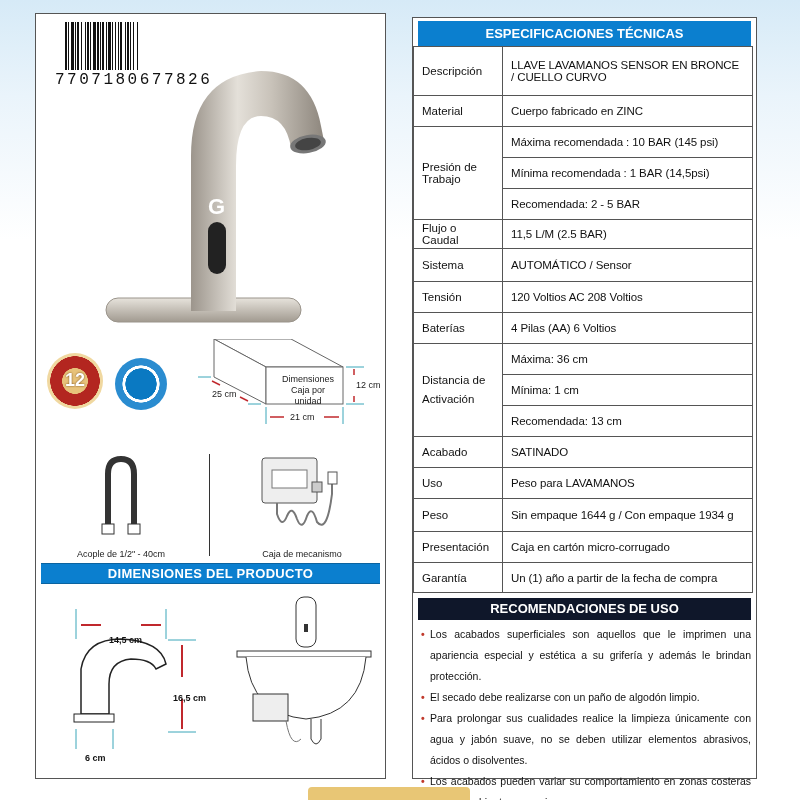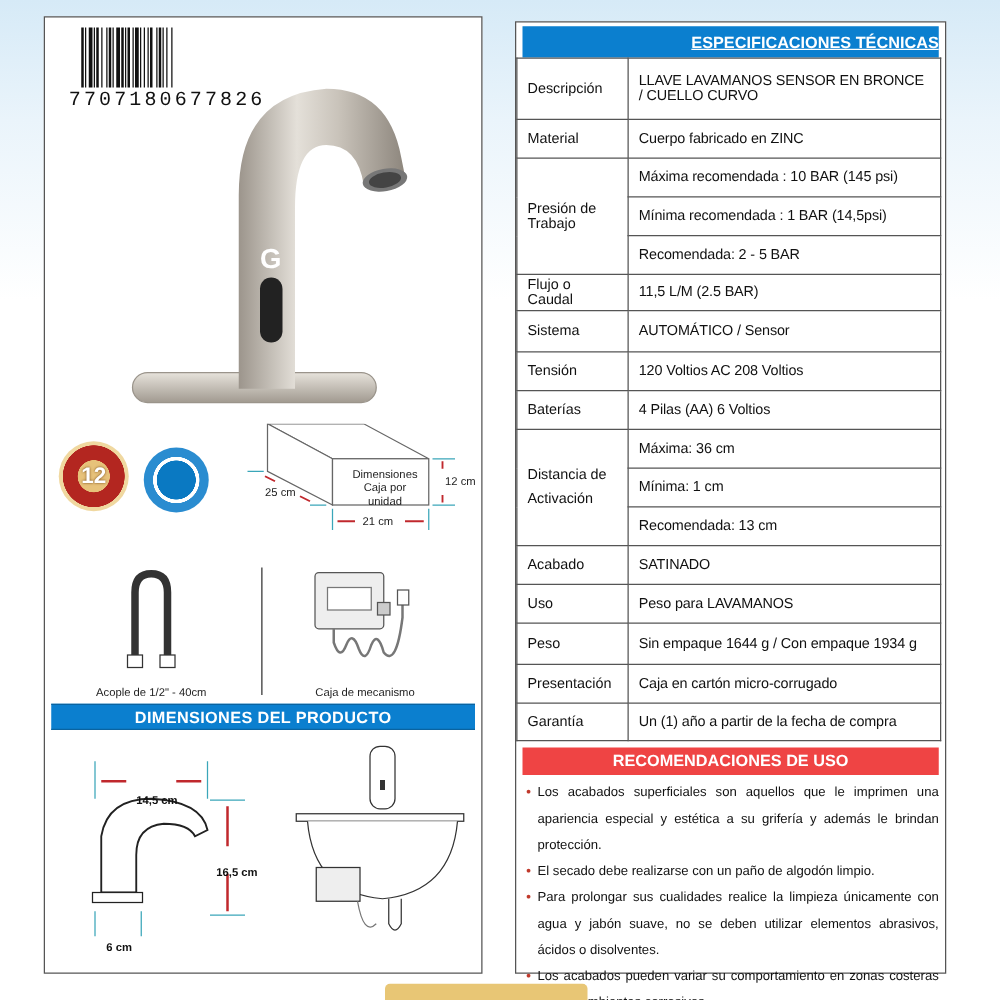--- a/index.html
+++ b/index.html
@@ -44,32 +44,32 @@
   .acc-item { position: absolute; top: 440px; height: 105px; text-align: center; }
   .acc-item .cap { position: absolute; bottom: 0; left: 0; right: 0; font-size: 9px; color: #222; }
   .acc-divider { position: absolute; left: 173px; top: 440px; width: 1px; height: 102px; background: #333; }
   
   .dimensions { position: absolute; left: 5px; top: 575px; width: 340px; height: 180px; }
   .dimlbl { position: absolute; font-size: 9px; color: #111; font-weight: bold; }
   
   .spec-bar {
     position: absolute; left: 5px; top: 3px; width: 333px; height: 25px;
     background: #0b7fcf; color: #fff; font-weight: bold; font-size: 13px;
-    text-align: right; line-height: 25px; text-decoration: underline;
+    text-align: center; line-height: 25px;
   }
   table.spec {
     position: absolute; left: 0; top: 28px; width: 340px; border-collapse: collapse;
     font-size: 11.5px; color: #111; font-family: "Liberation Sans Narrow", "Liberation Sans", sans-serif;
   }
   table.spec td { border: 1px solid #555; padding: 0 8px; vertical-align: middle; }
   table.spec td.k { width: 89px; }
   table.spec td.v { letter-spacing: -0.1px; }
   .rec-bar {
     position: absolute; left: 5px; top: 580px; width: 333px; height: 22px;
-    background: #ef4444; color: #fff; font-weight: bold; font-size: 13px; text-align: center; line-height: 22px;
+    background: #0f172a; color: #fff; font-weight: bold; font-size: 13px; text-align: center; line-height: 22px;
   }
   .rec-list { position: absolute; left: 8px; top: 606px; width: 330px; list-style: none; font-size: 10.5px; color: #111; line-height: 21px; }
   .rec-list li { position: relative; padding-left: 9px; text-align: justify; }
   .rec-list li::before { content: "•"; position: absolute; left: 0; color: #c0392b; font-weight: bold; }
   .footer-blur { position: absolute; left: 45px; top: 788px; width: 250px; height: 8px; color: #bbb; font-size: 7px; overflow: hidden; white-space: nowrap; }
   .footer-tab { position: absolute; left: 308px; top: 787px; width: 162px; height: 13px; background: #e8c675; border-radius: 4px 4px 0 0; }
 </style>
 </head>
 <body>
 
@@ -185,21 +185,21 @@
 
   <div class="acc-item" style="left:20px;width:130px;">
     <svg width="130" height="85" viewBox="0 0 130 85">
       <path d="M52 72 L52 20 Q52 5 65 5 Q78 5 78 20 L78 72" fill="none" stroke="#333" stroke-width="6"></path>
       <rect x="46" y="70" width="12" height="10" fill="#fff" stroke="#333"></rect>
       <rect x="72" y="70" width="12" height="10" fill="#fff" stroke="#333"></rect>
     </svg>
     <div class="cap">Acople de 1/2" - 40cm</div>
   </div>
   <div class="acc-divider"></div>
-  <div class="acc-item" style="left:186px;width:140px;text-decoration:underline;">
+  <div class="acc-item" style="left:196px;width:140px;text-decoration:underline;">
     <svg width="140" height="85" viewBox="0 0 140 85">
       <rect x="30" y="4" width="55" height="45" rx="3" fill="#eee" stroke="#555"></rect>
       <rect x="40" y="16" width="35" height="18" fill="#fff" stroke="#777"></rect>
       <rect x="80" y="28" width="10" height="10" fill="#ccc" stroke="#555"></rect>
       <path d="M45 49 L45 60 Q50 75 55 62 Q60 50 65 65 Q70 78 75 62 Q80 50 85 68 Q95 80 100 40 L100 30" fill="none" stroke="#777" stroke-width="2"></path>
       <rect x="96" y="18" width="9" height="12" fill="#fff" stroke="#555"></rect>
     </svg>
     <div class="cap">Caja de mecanismo</div>
   </div>
 

